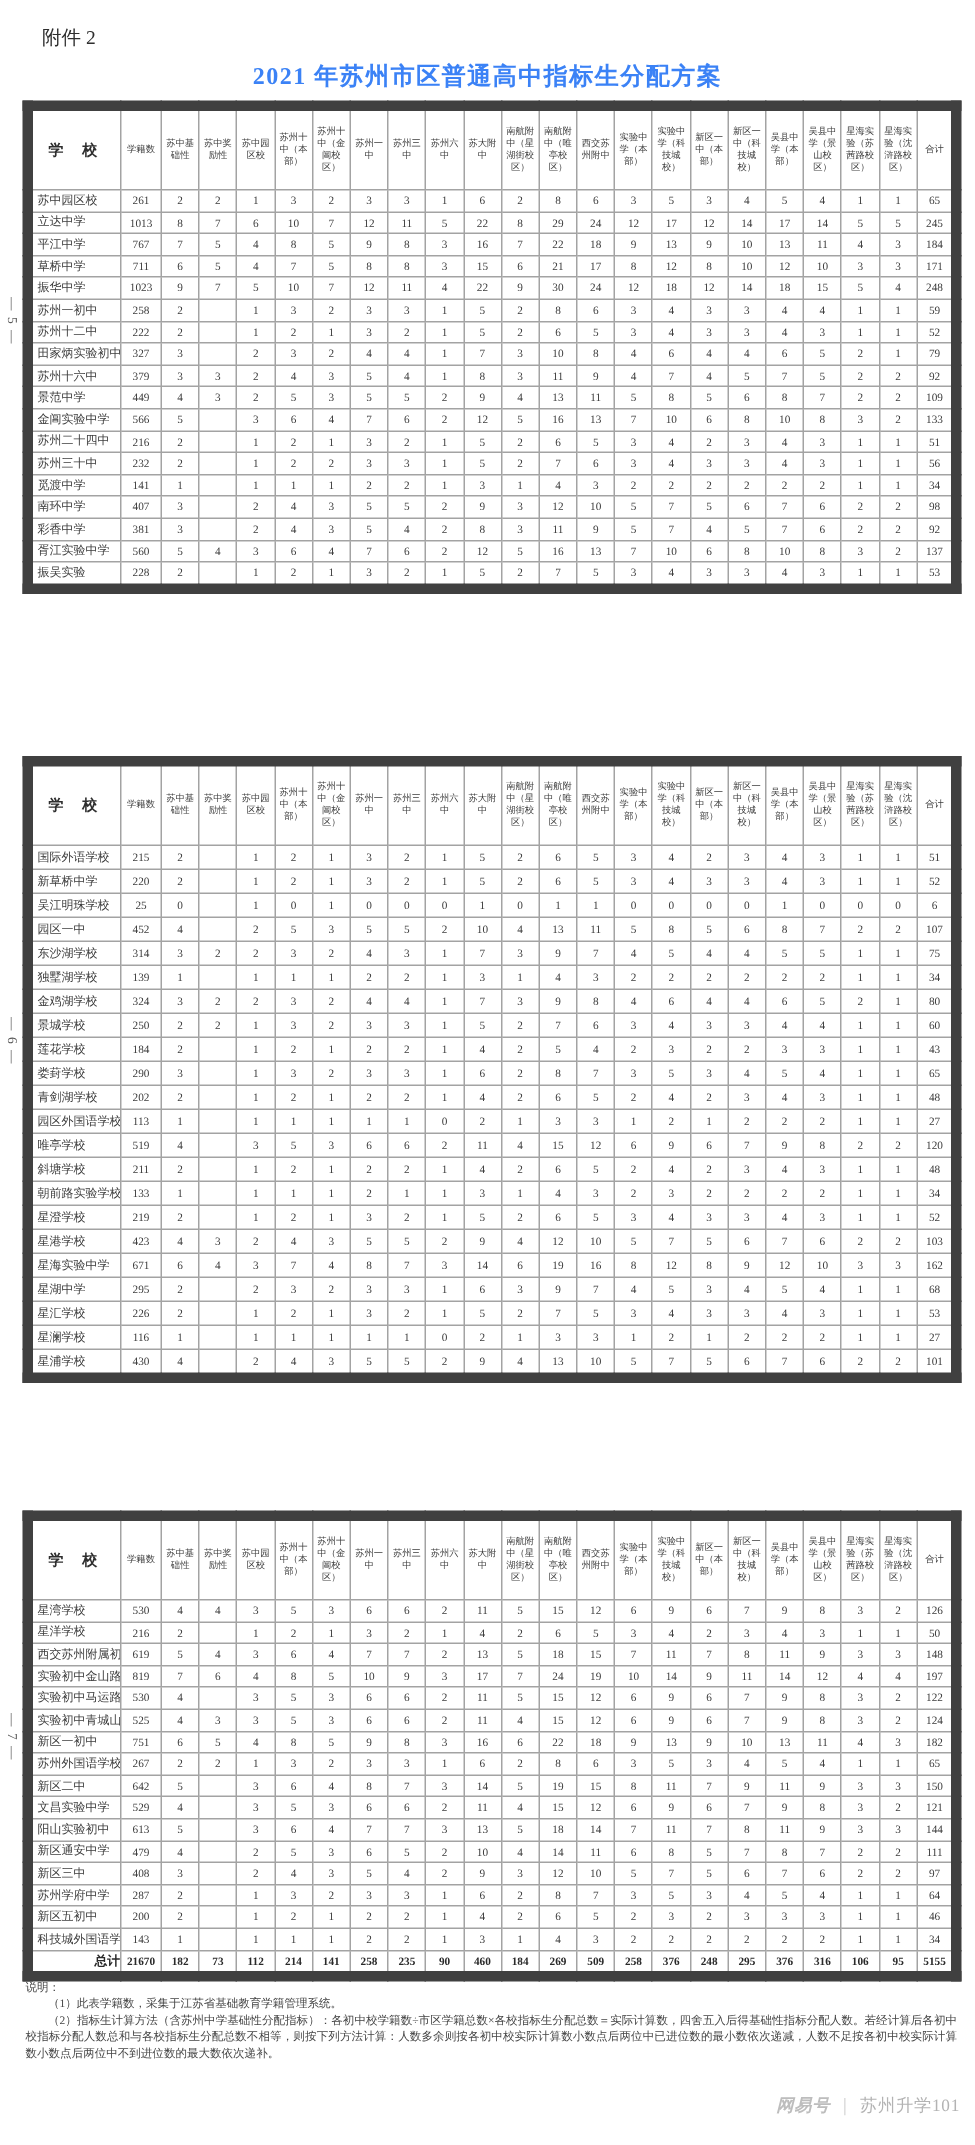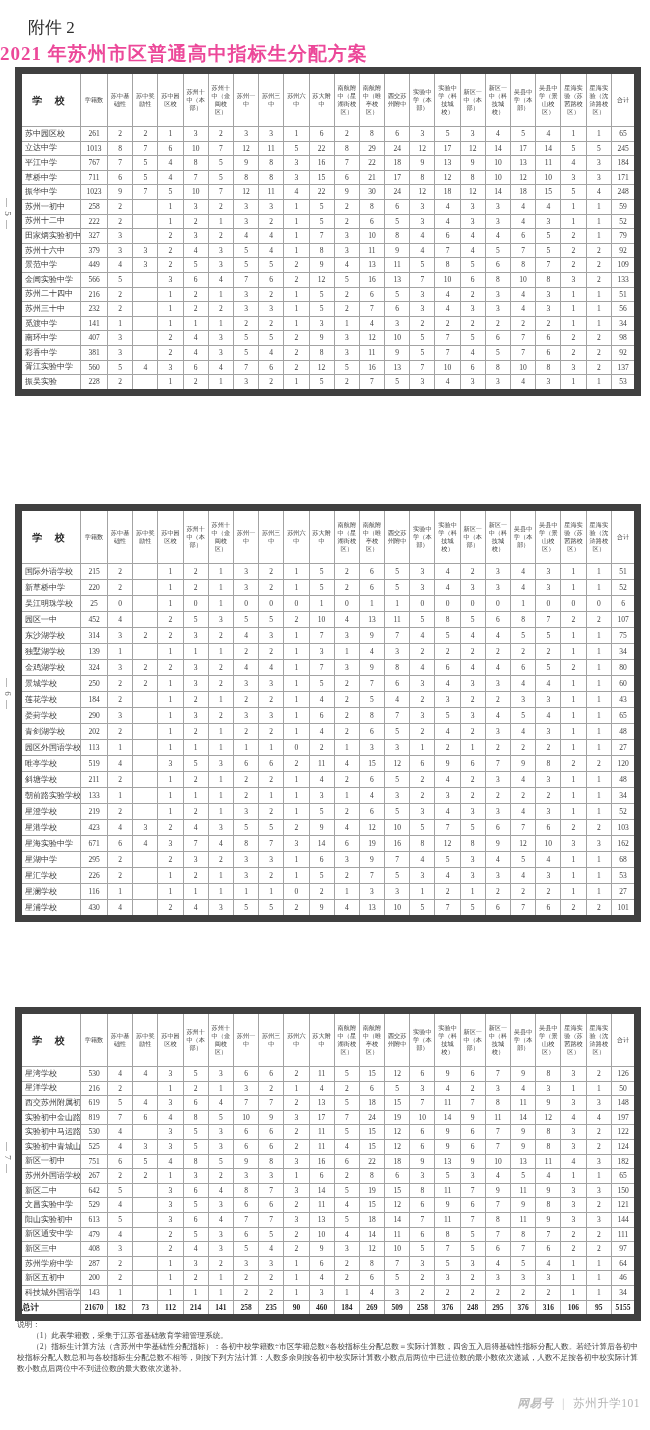--- a/index.html
+++ b/index.html
@@ -1,42 +1,42 @@
 <!DOCTYPE html>
 <html><head>
 <meta charset="utf-8">
 <style>
   html,body { margin:0; padding:0; }
   .doc {
     position:relative; width:650px; height:1430px; background:#ffffff;
     font-family:"Liberation Serif","DejaVu Serif",serif; color:#3c3c3c; overflow:hidden;
   }
-  .attachment { position:absolute; left:28px; top:16px; font-size:17px; color:#2e2e2e; }
-  .title { position:absolute; left:0; right:0; top:41px; 
-           font-size:19px; font-weight:bold; color:#ec4899; letter-spacing:1px; }
+  .attachment { position:absolute; left:28px; top:16px; font-size:13px; color:#2e2e2e; }
+  .title { position:absolute; left:0; right:0; top:41px; text-align:center;
+           font-size:16px; font-weight:bold; color:#3b82f6; letter-spacing:1px; }
 
   .tblwrap { position:absolute; left:15px; width:626px; }
   .t1 { top:67px; }
   .t2 { top:504px; }
   .t3 { top:1007px; }
 
   table { width:100%; border-collapse:collapse; table-layout:fixed; border:7px solid #404040; }
   col.c-school { width:62px; }
   col.c-reg    { width:27px; }
   col.c-total  { width:26px; }
   th, td { border:1px solid #a3a3a3; text-align:center; vertical-align:middle;
            padding:0; overflow:hidden; color:#3c3c3c; }
   thead th { font-size:6.2px; font-weight:normal; line-height:1.3;
              height:50px; padding:1px 1px; word-break:break-all; }
   thead th.school-h { font-size:10px; font-weight:bold; letter-spacing:5px; color:#2e2e2e; }
   td { font-size:7.5px; height:13.6px; line-height:1; }
   td.school { text-align:left; padding-left:3px; font-size:8px; white-space:nowrap; }
   .t2 td { height:15px; }
   tr.total-row td { font-weight:bold; color:#2a2a2a; }
-  tr.total-row td.school { text-align:left; padding-left:0; font-size:8.5px; }
+  tr.total-row td.school { text-align:right; padding-left:0; font-size:8.5px; }
 
   .pagenum { position:absolute; left:3px; writing-mode:vertical-rl;
              font-size:9px; color:#5a5a5a; letter-spacing:1px; }
   .pn1 { top:198px; } .pn2 { top:678px; } .pn3 { top:1142px; }
 
   .notes { position:absolute; left:17px; top:1320px; width:621px;
            font-size:7.7px; line-height:1.42; color:#454545; text-align:justify; }
   .notes p { margin:0; text-indent:15px; }
   .notes .notes-head { text-indent:0; }
 

